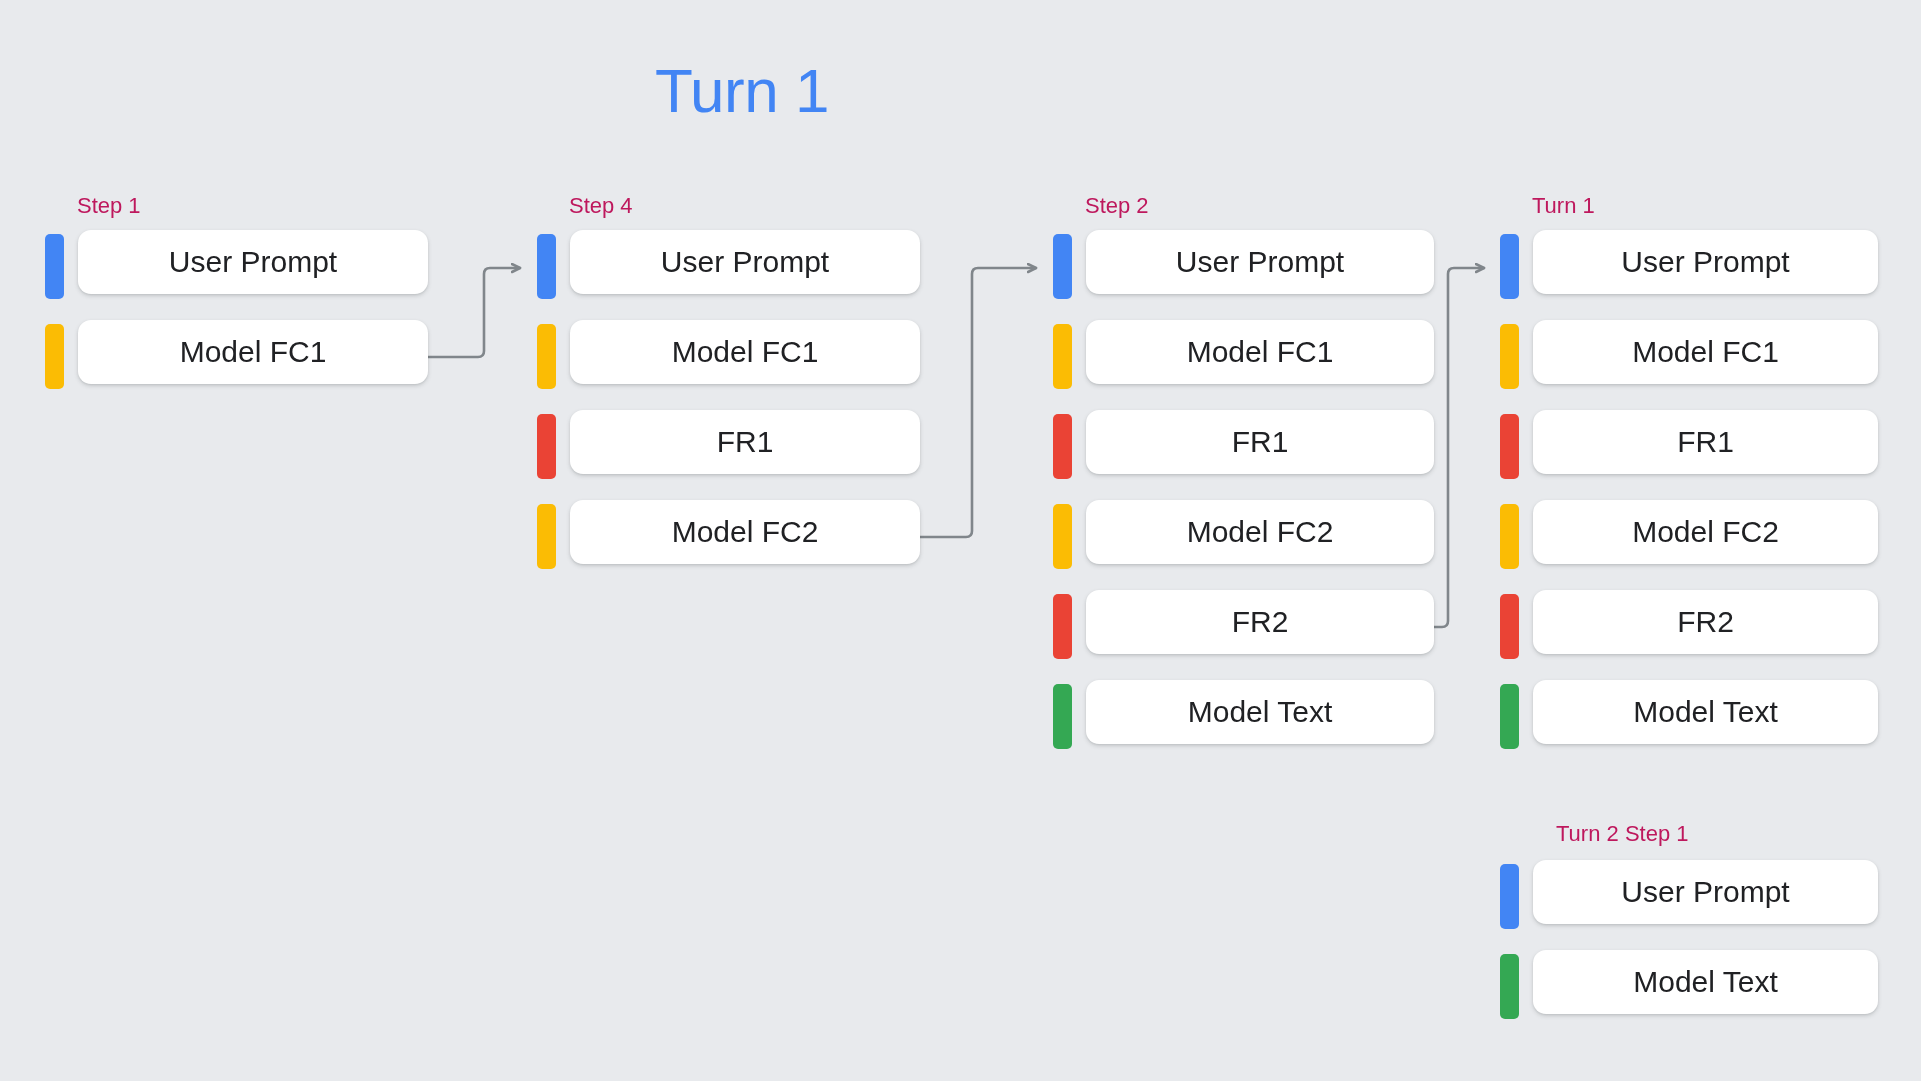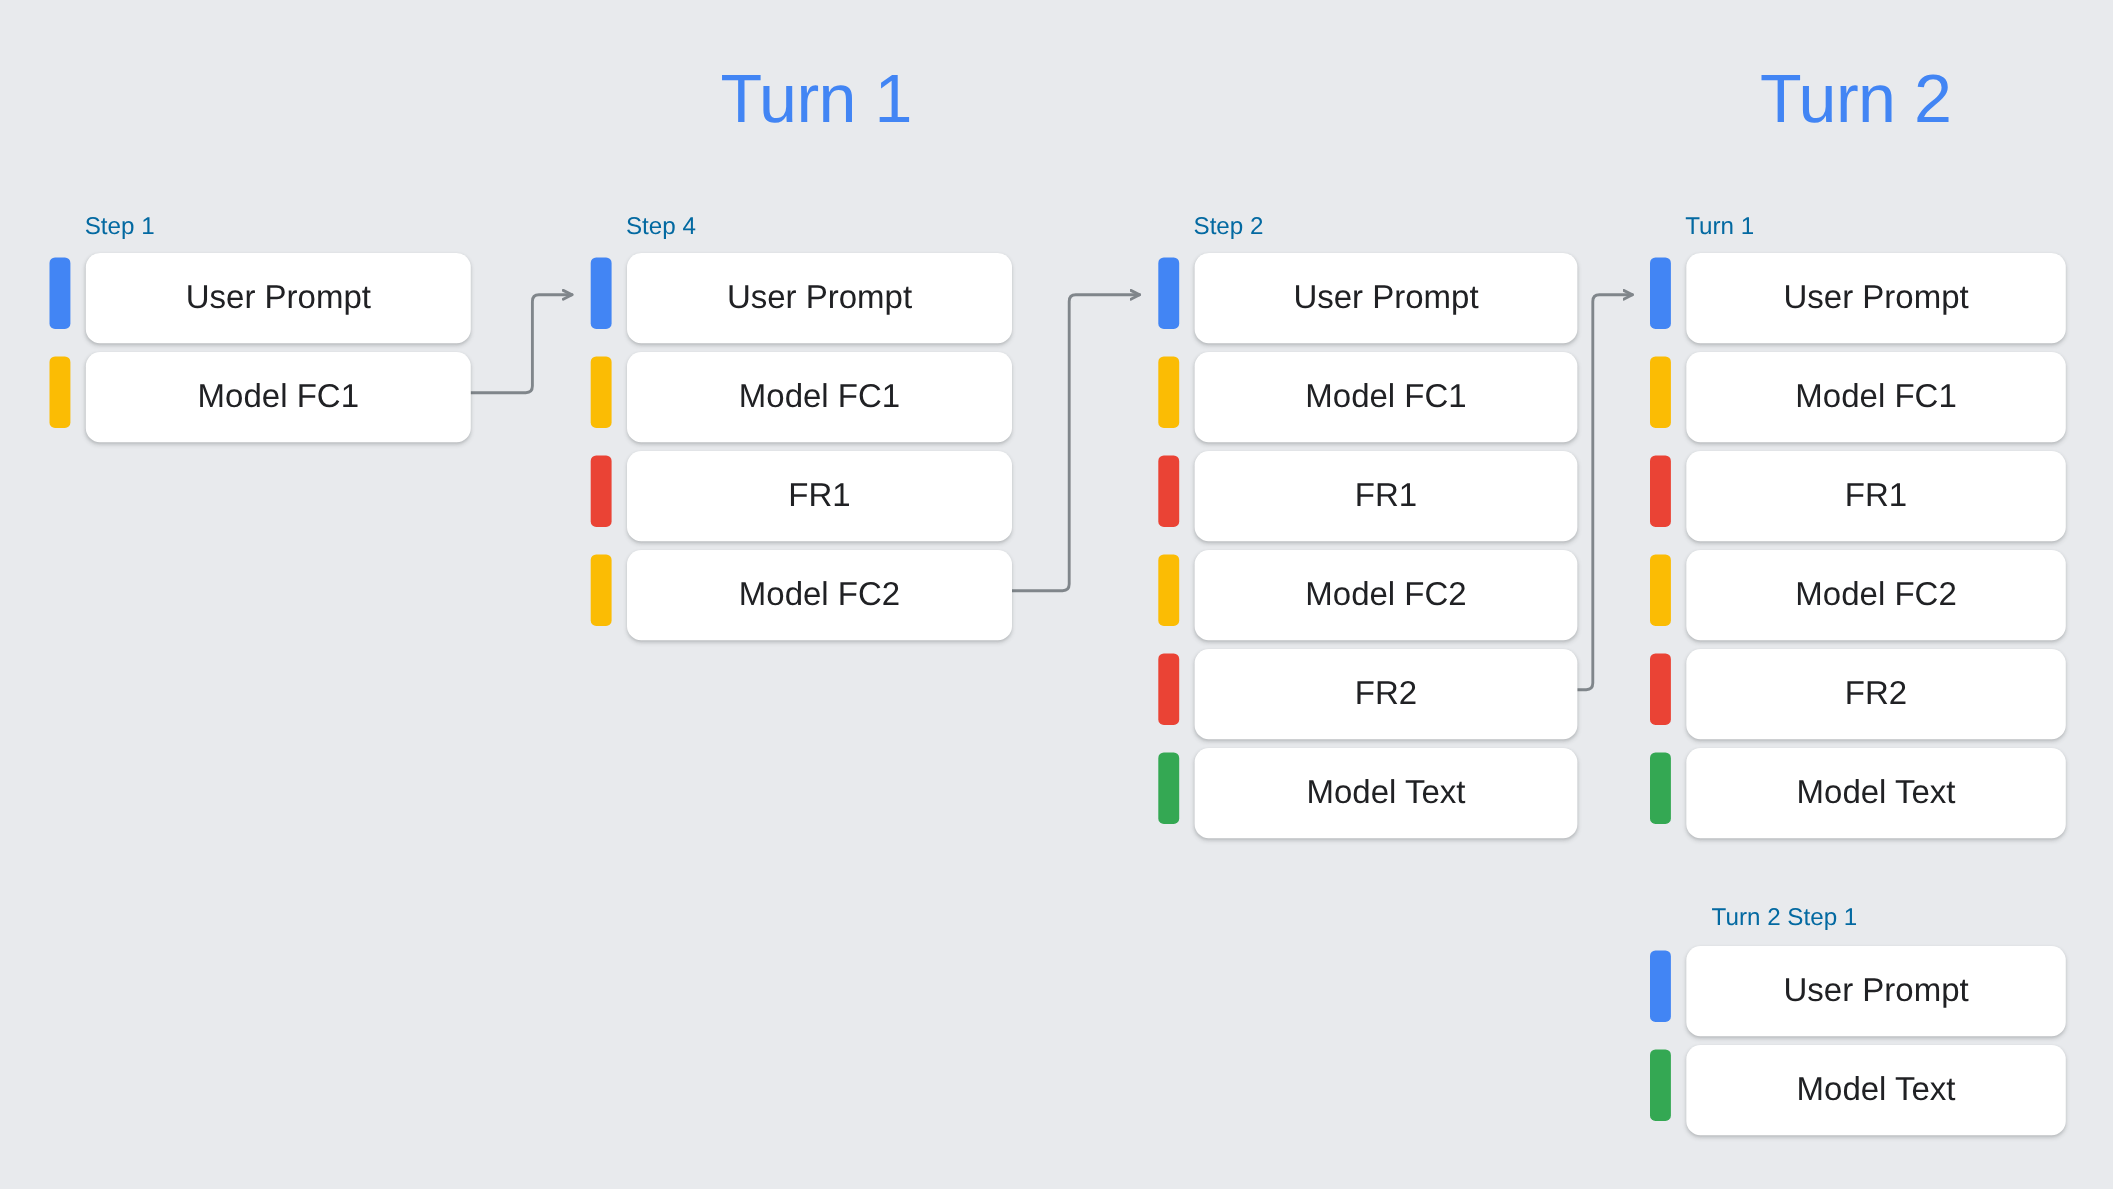--- a/index.html
+++ b/index.html
@@ -38,21 +38,21 @@
 
   
   .column {
     position: absolute;
   }
   .column-label {
     position: absolute;
     top: -35px;
     left: 32px;
     font-size: 22px;
-    color: #0369a1;
+    color: #be185d;
     font-weight: 400;
     white-space: nowrap;
     line-height: 1;
   }
 
   .row {
     position: relative;
     height: 73px;
     margin-bottom: 17px;
   }
@@ -67,21 +67,21 @@
   }
   .bar.blue   { background: #4285f4; }
   .bar.yellow { background: #fbbc04; }
   .bar.red    { background: #ea4335; }
   .bar.green  { background: #34a853; }
 
   .card {
     position: absolute;
     left: 33px;
     top: 0;
-    height: 82px;
+    height: 64px;
     background: #ffffff;
     border-radius: 13px;
     box-shadow: 0 2px 4px rgba(60,64,67,0.18), 0 1px 2px rgba(60,64,67,0.10);
     display: flex;
     align-items: center;
     justify-content: center;
   }
   .card-label {
     font-size: 30px;
     color: #202124;
@@ -115,21 +115,20 @@
     height: 1081px;
     pointer-events: none;
   }
 </style>
 </head>
 <body>
 
 <div id="canvas">
 
   <div class="turn-heading" id="turn-heading-1">Turn 1</div>
-  <div class="turn-heading" id="turn-heading-2">Turn 2</div>
 
   <svg id="connectors" viewBox="0 0 1921 1081" xmlns="http://www.w3.org/2000/svg">
     <defs>
       <marker id="arrowhead" markerWidth="12" markerHeight="12" refX="9" refY="5" orient="auto" markerUnits="userSpaceOnUse">
         <path d="M1,1 L9,5 L1,9" fill="none" stroke="#80868b" stroke-width="2.6" stroke-linecap="round" stroke-linejoin="round"></path>
       </marker>
     </defs>
 
     <path d="M 428 357 L 478 357 Q 484 357 484 351 L 484 274 Q 484 268 490 268 L 520 268" fill="none" stroke="#80868b" stroke-width="2.6" stroke-linecap="round" marker-end="url(#arrowhead)"></path>
 

